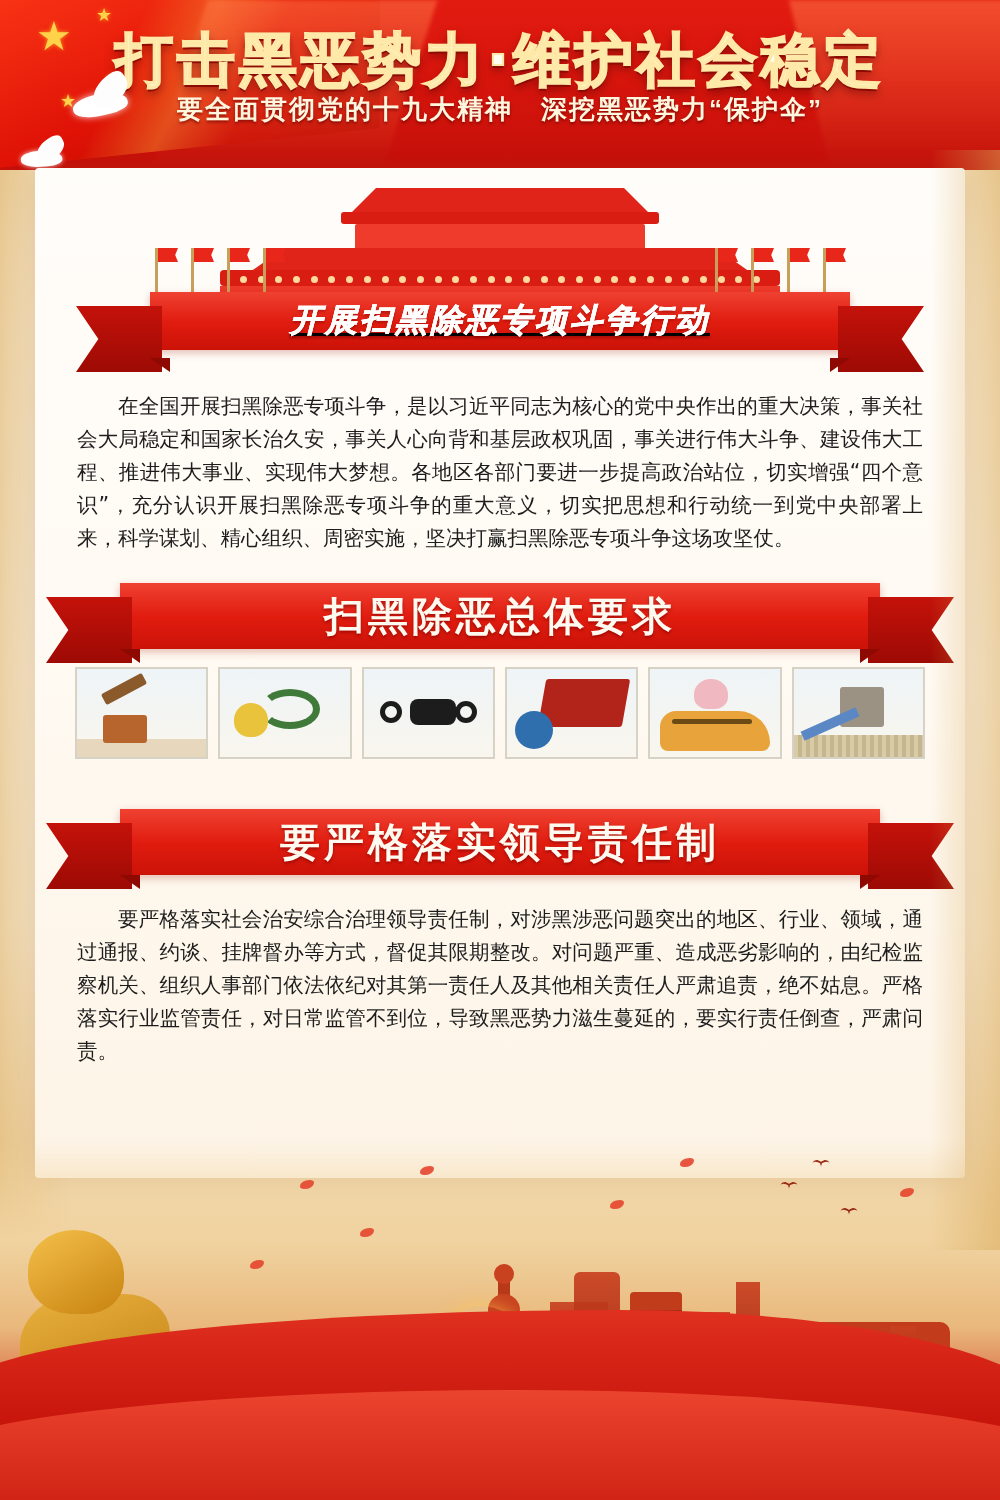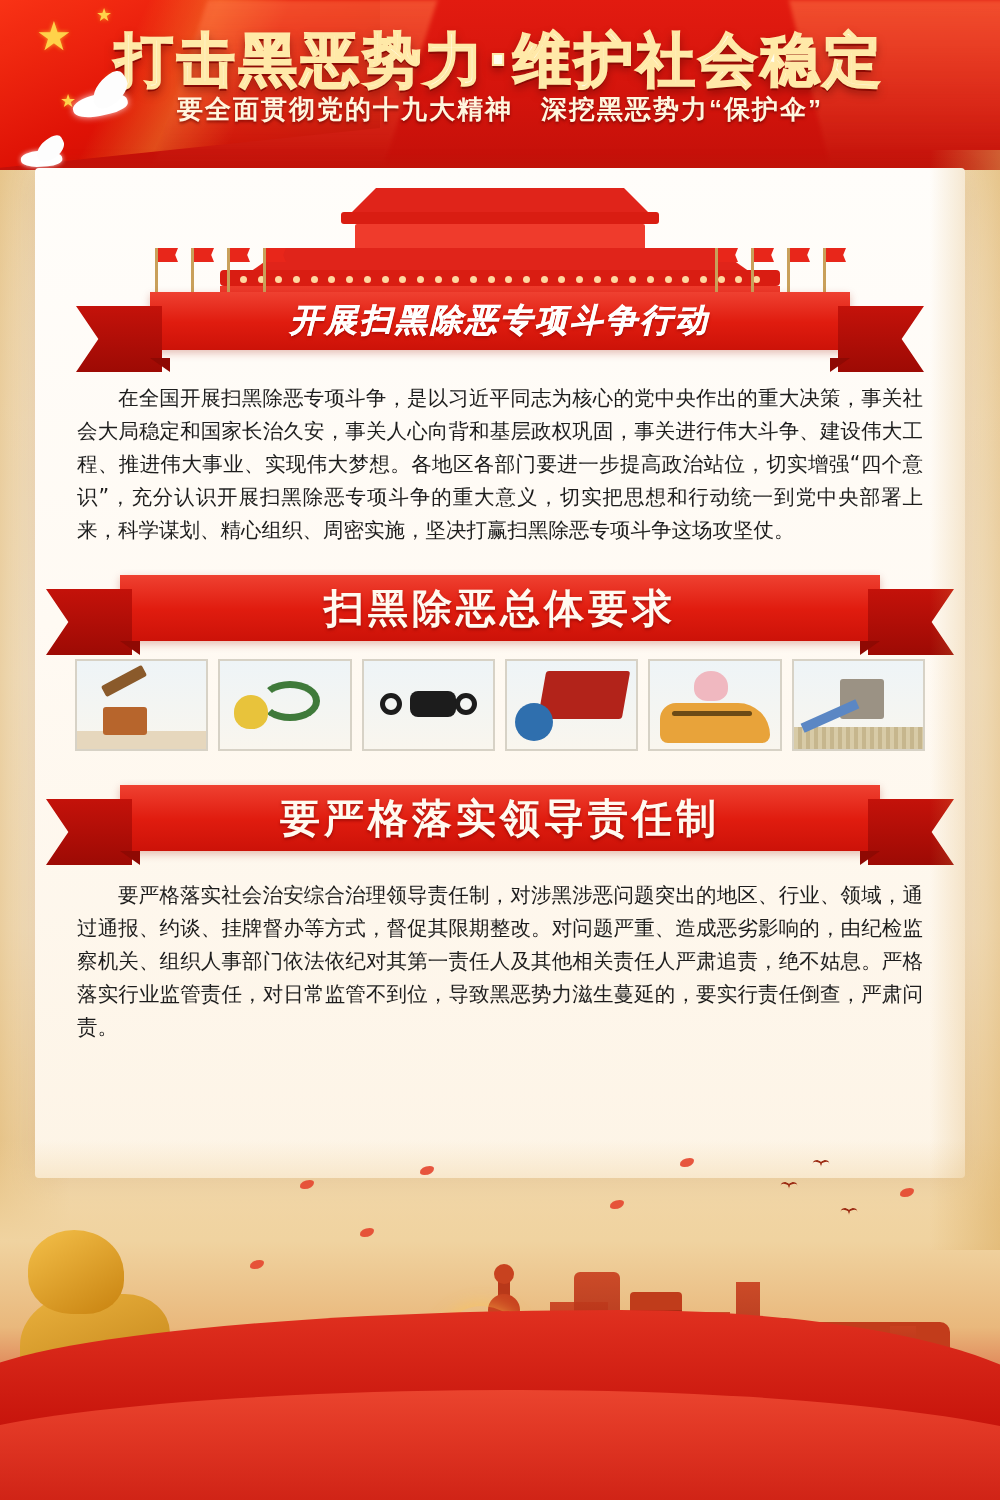--- a/index.html
+++ b/index.html
@@ -389,31 +389,31 @@
             <i></i>
             <b></b>
           </div>
         <div class="flagpole">
             <i></i>
             <b></b>
           </div>
       </div>
     </div>
 
-    <div class="banner-wrap" style="margin-top: 124px;">
+    <div class="banner-wrap" style="margin-top: 124px; text-decoration: underline;">
       <div class="ribbon banner-hero">
         <div class="tail-l"></div>
           <div class="tail-r"></div>
         <div class="fold-l"></div>
           <div class="fold-r"></div>
         <div class="txt">开展扫黑除恶专项斗争行动</div>
       </div>
     </div>
 
-    <div class="para" style="margin-top: 32px;">在全国开展扫黑除恶专项斗争，是以习近平同志为核心的党中央作出的重大决策，事关社会大局稳定和国家长治久安，事关人心向背和基层政权巩固，事关进行伟大斗争、建设伟大工程、推进伟大事业、实现伟大梦想。各地区各部门要进一步提高政治站位，切实增强“四个意识”，充分认识开展扫黑除恶专项斗争的重大意义，切实把思想和行动统一到党中央部署上来，科学谋划、精心组织、周密实施，坚决打赢扫黑除恶专项斗争这场攻坚仗。</div>
+    <div class="para" style="margin-top: 40px;">在全国开展扫黑除恶专项斗争，是以习近平同志为核心的党中央作出的重大决策，事关社会大局稳定和国家长治久安，事关人心向背和基层政权巩固，事关进行伟大斗争、建设伟大工程、推进伟大事业、实现伟大梦想。各地区各部门要进一步提高政治站位，切实增强“四个意识”，充分认识开展扫黑除恶专项斗争的重大意义，切实把思想和行动统一到党中央部署上来，科学谋划、精心组织、周密实施，坚决打赢扫黑除恶专项斗争这场攻坚仗。</div>
 
     <div class="banner-wrap" style="margin-top: 28px;">
       <div class="ribbon">
         <div class="tail-l"></div>
           <div class="tail-r"></div>
         <div class="fold-l"></div>
           <div class="fold-r"></div>
         <div class="txt">扫黑除恶总体要求</div>
       </div>
     </div>
@@ -448,21 +448,21 @@
           <div class="pig"></div>
       </div>
       <div class="cartoon c6">
         <div class="sky"></div>
           <div class="grass"></div>
           <div class="box"></div>
           <div class="arrow"></div>
       </div>
     </div>
 
-    <div class="banner-wrap" style="margin-top: 34px;">
+    <div class="banner-wrap" style="margin-top: 50px;">
       <div class="ribbon">
         <div class="tail-l"></div>
           <div class="tail-r"></div>
         <div class="fold-l"></div>
           <div class="fold-r"></div>
         <div class="txt">要严格落实领导责任制</div>
       </div>
     </div>
 
     <div class="para" style="margin-top: 28px;">要严格落实社会治安综合治理领导责任制，对涉黑涉恶问题突出的地区、行业、领域，通过通报、约谈、挂牌督办等方式，督促其限期整改。对问题严重、造成恶劣影响的，由纪检监察机关、组织人事部门依法依纪对其第一责任人及其他相关责任人严肃追责，绝不姑息。严格落实行业监管责任，对日常监管不到位，导致黑恶势力滋生蔓延的，要实行责任倒查，严肃问责。</div>

